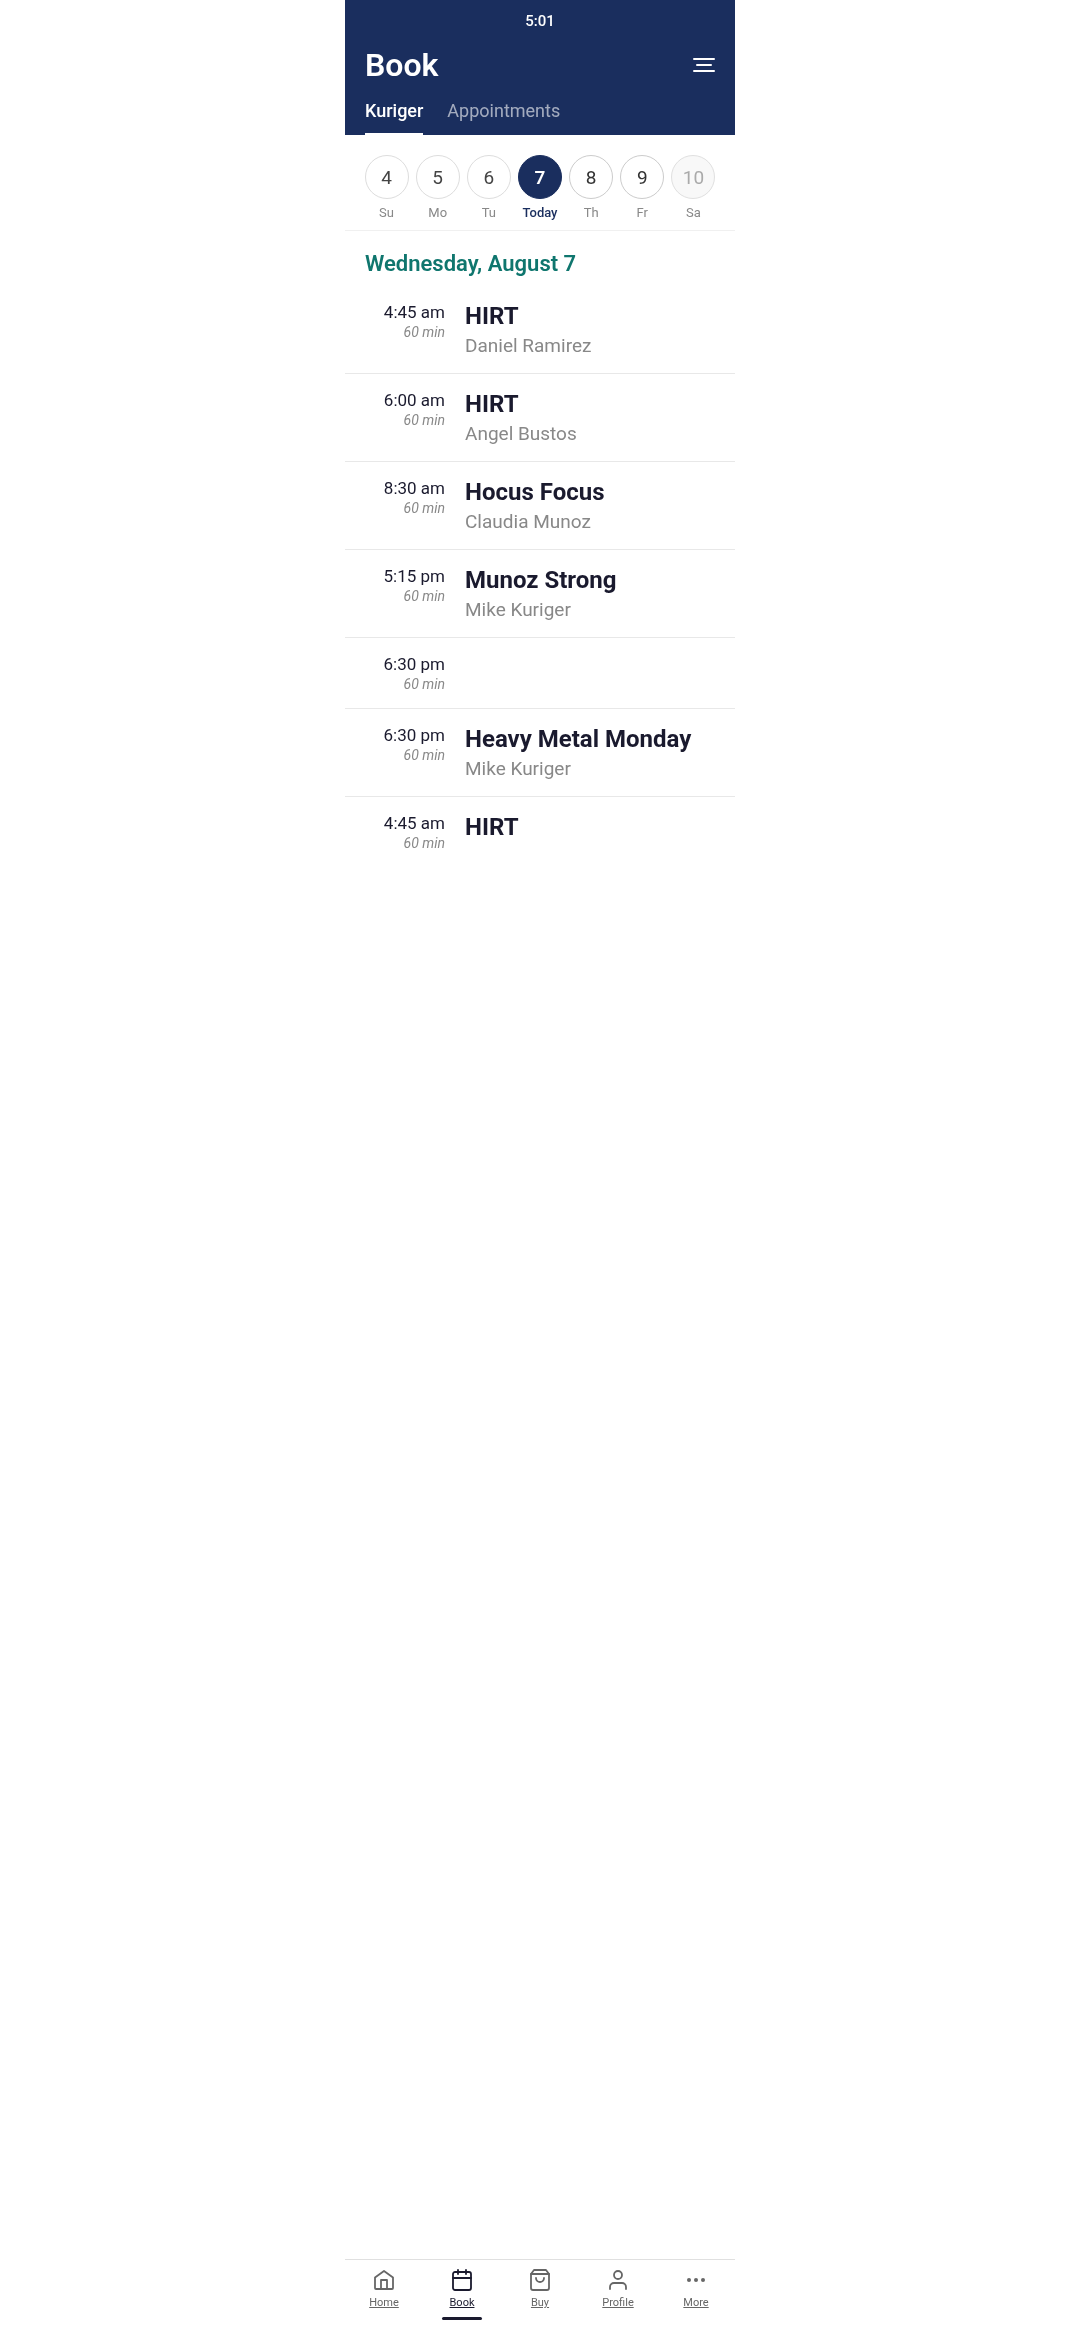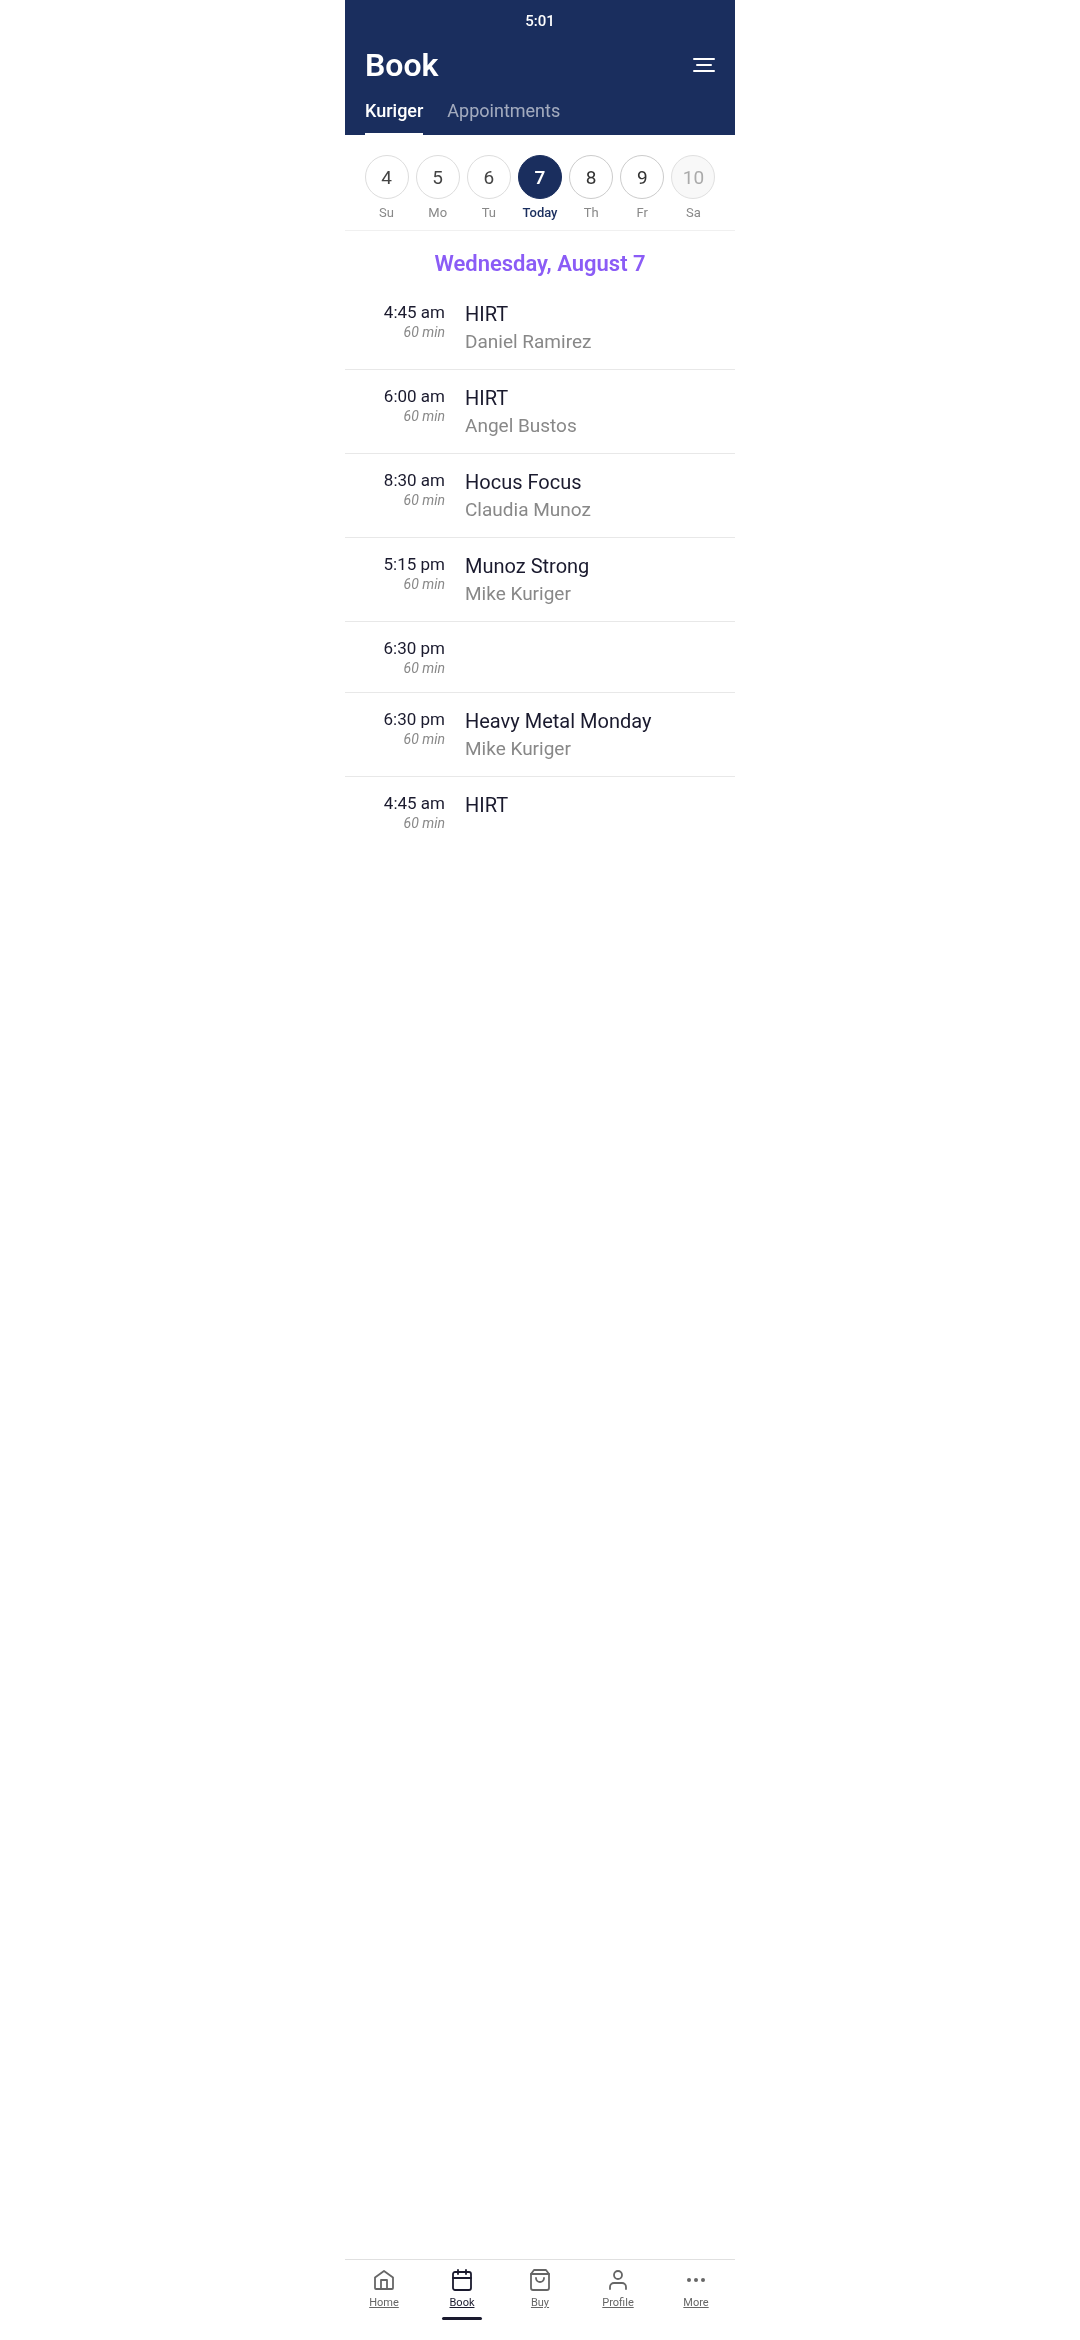--- a/index.html
+++ b/index.html
@@ -137,22 +137,21 @@
 
     .day-label.today-label {
       color: #1a2e5e;
       font-weight: 500;
     }
 
     .date-heading {
       padding: 20px 20px 10px;
       font-size: 22px;
       font-weight: 600;
-      color: #8b5cf6;
-      text-align: center;
+      color: #0f766e;
     }
 
     .class-list {
       padding: 0;
     }
 
     .class-item {
       display: flex;
       align-items: flex-start;
       padding: 16px 20px;
@@ -178,22 +177,22 @@
       color: #888;
       margin-top: 2px;
       font-style: italic;
     }
 
     .class-details {
       flex: 1;
     }
 
     .class-name {
-      font-size: 20px;
-      font-weight: 400;
+      font-size: 24px;
+      font-weight: 700;
       color: #1a1a2e;
       margin-bottom: 4px;
     }
 
     .class-instructor {
       font-size: 19px;
       color: #888;
     }
 
     .bottom-nav {

